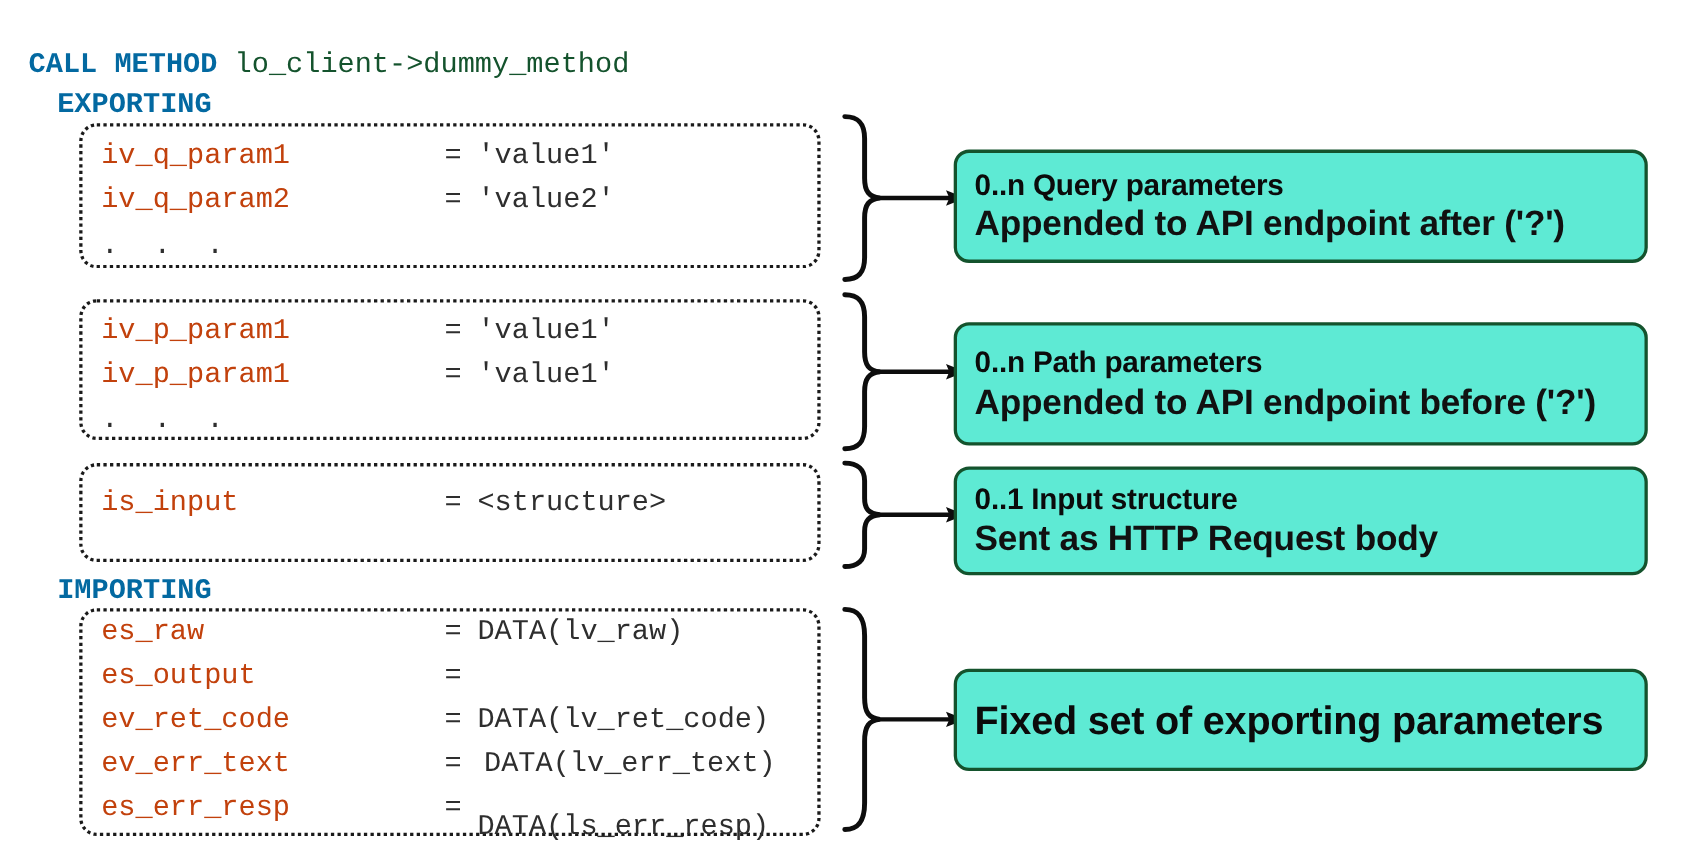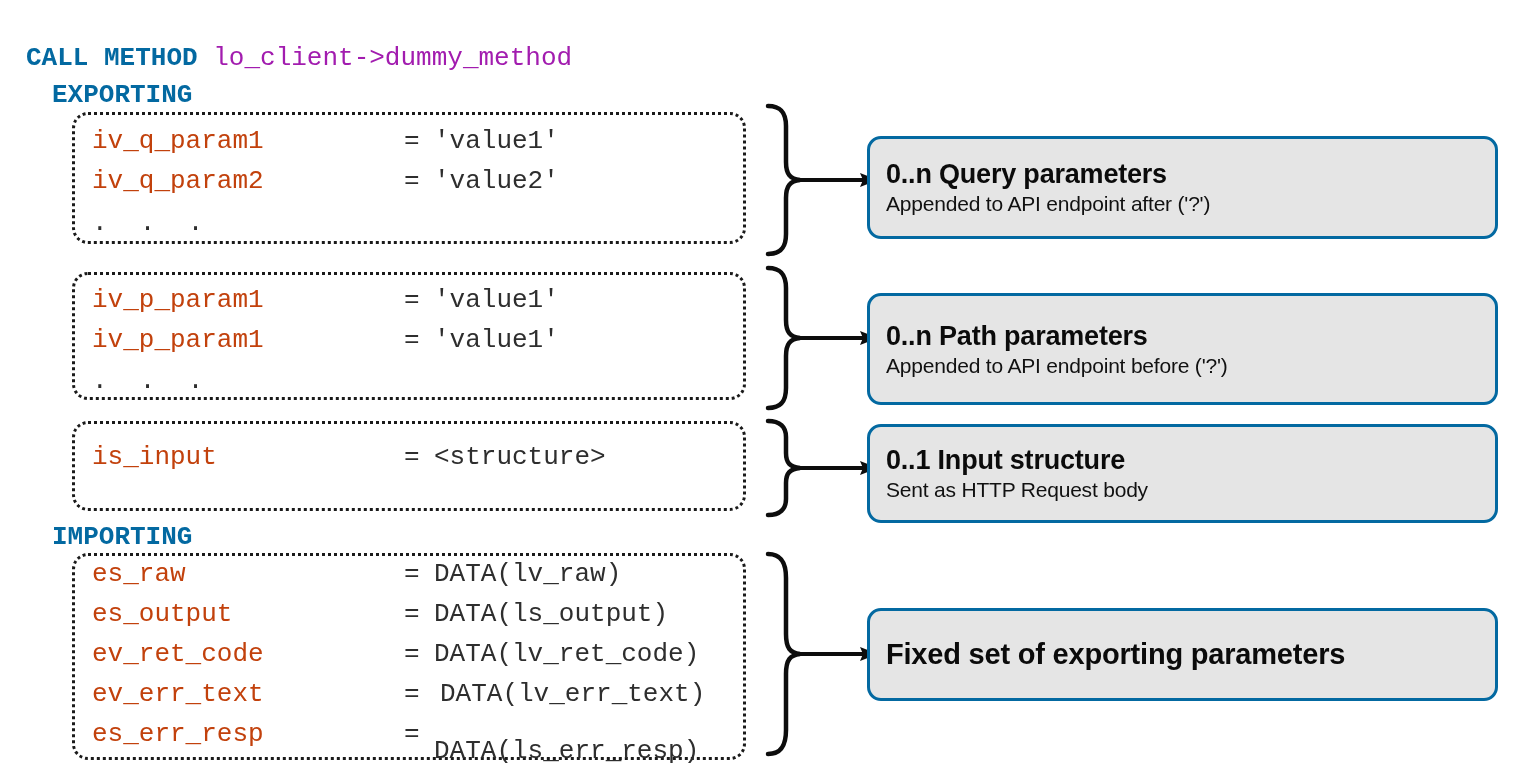--- a/index.html
+++ b/index.html
@@ -22,21 +22,21 @@
     font-family: "Liberation Mono", "DejaVu Sans Mono", monospace;
     font-size: 26px;
     line-height: 1;
     white-space: pre;
     color: #000000;
   }
   .kw {
     color: #0369a1;
     font-weight: bold;
   }
-  .ident { color: #a21caf; }
+  .ident { color: #14532d; }
   .eq { color: #5b7ef0; }
   .str { color: #1a7a34; }
   .data-kw { color: #1f44dd; }
 
   
   .dotbox {
     position: absolute;
     border: 3px dotted #1a1a1a;
     border-radius: 16px;
     box-sizing: border-box;
@@ -57,45 +57,45 @@
     font-size: 26px;
     letter-spacing: 0.32em;
     color: #2e2e2e;
     white-space: pre;
   }
 
   
   .callout {
     position: absolute;
     box-sizing: border-box;
-    background: #e5e5e5;
-    border: 3px solid #0369a1;
+    background: #5eead4;
+    border: 3px solid #14532d;
     border-radius: 14px;
     padding: 0 16px;
     display: flex;
     flex-direction: column;
     justify-content: center;
   }
   .callout .title {
     font-family: "Liberation Sans", sans-serif;
     font-weight: bold;
     font-size: 27px;
     color: #0b0b0b;
     line-height: 1.22;
     letter-spacing: -0.2px;
   }
   .callout .sub {
     font-family: "Liberation Sans", sans-serif;
-    font-weight: normal;
-    font-size: 21px;
+    font-weight: bold;
+    font-size: 32px;
     color: #111111;
     line-height: 1.22;
     letter-spacing: -0.2px;
   }
-  .callout.single .title { font-size: 29px; }
+  .callout.single .title { font-size: 36px; }
 
   
   .conn {
     position: absolute;
     pointer-events: none;
   }
 </style>
 </head>
 <body>
 
@@ -171,21 +171,20 @@
   </div>
 
   <div class="dotbox" style="left:72px; top:553px; width:674px; height:207px;"></div>
 
   <div class="row" style="left:92px; top:561px;"><span class="name">es_raw</span></div>
   <div class="row eq" style="left:404px; top:561px;">=</div>
   <div class="row data-kw" style="left:434px; top:561px;">DATA(lv_raw)</div>
 
   <div class="row" style="left:92px; top:601px;"><span class="name">es_output</span></div>
   <div class="row eq" style="left:404px; top:601px;">=</div>
-  <div class="row data-kw" style="left:434px; top:601px;">DATA(ls_output)</div>
 
   <div class="row" style="left:92px; top:641px;"><span class="name">ev_ret_code</span></div>
   <div class="row eq" style="left:404px; top:641px;">=</div>
   <div class="row data-kw" style="left:434px; top:641px;">DATA(lv_ret_code)</div>
 
   <div class="row" style="left:92px; top:681px;"><span class="name">ev_err_text</span></div>
   <div class="row eq" style="left:404px; top:681px;">=</div>
   <div class="row data-kw" style="left:440px; top:681px;">DATA(lv_err_text)</div>
 
   <div class="row" style="left:92px; top:721px;"><span class="name">es_err_resp</span></div>

